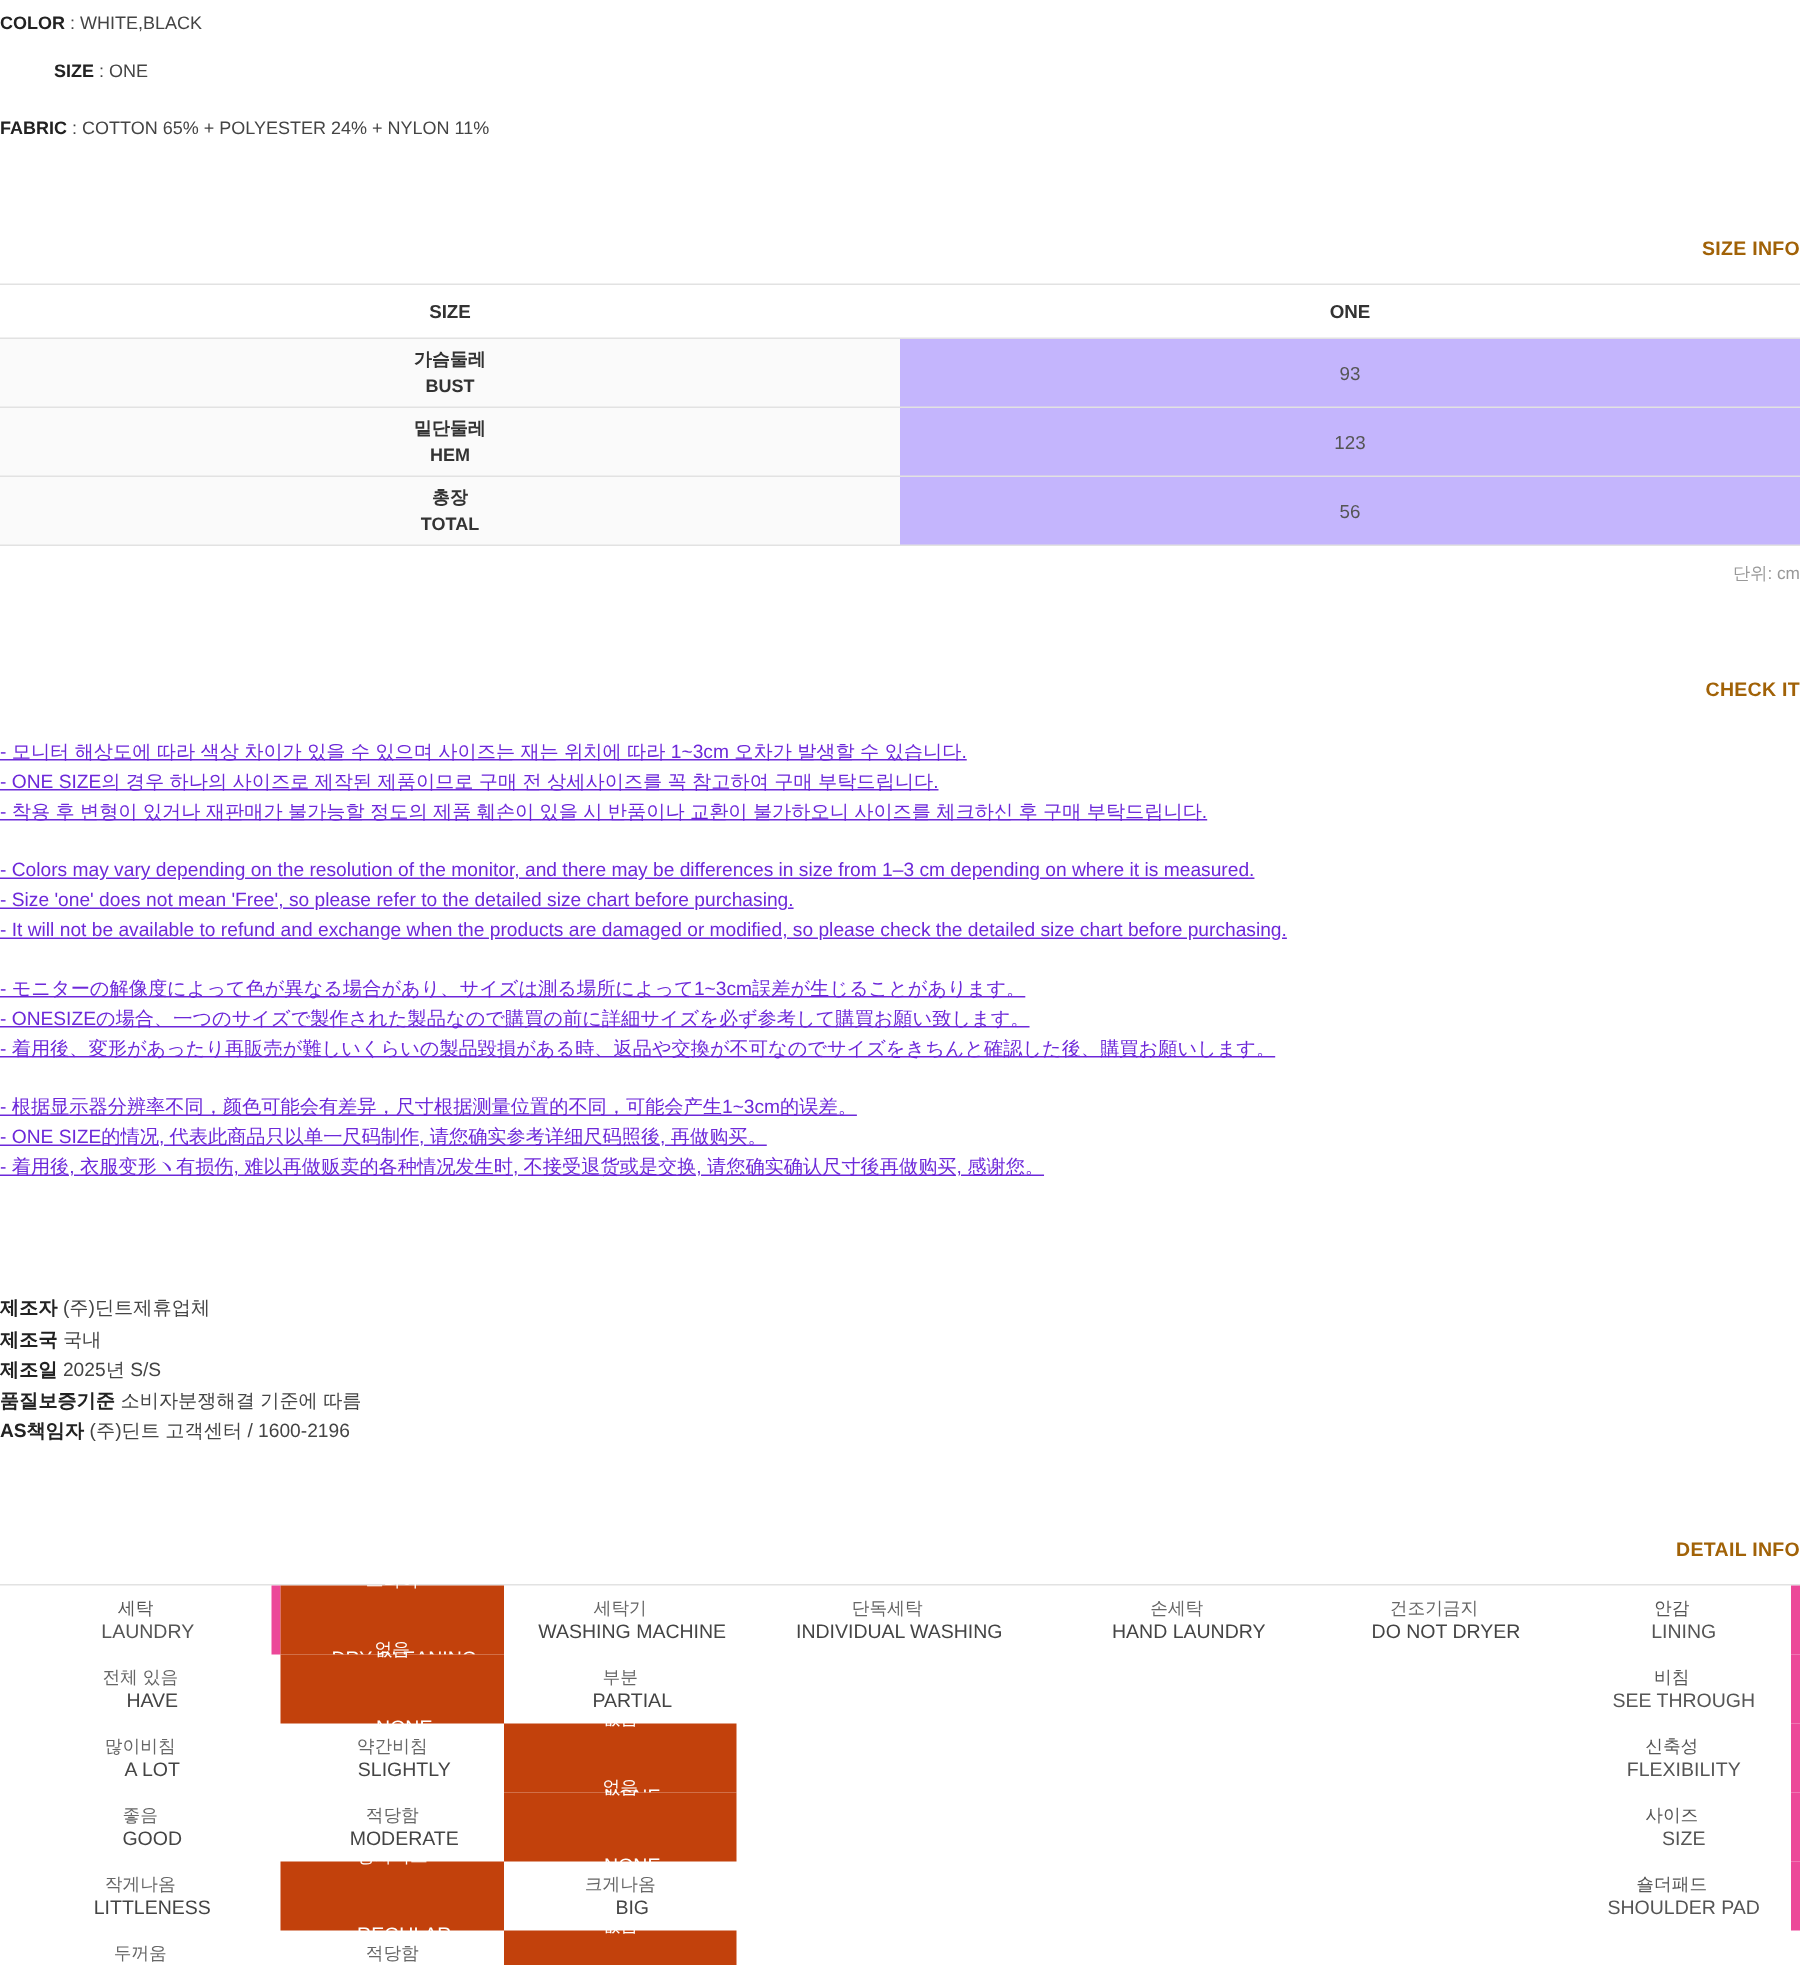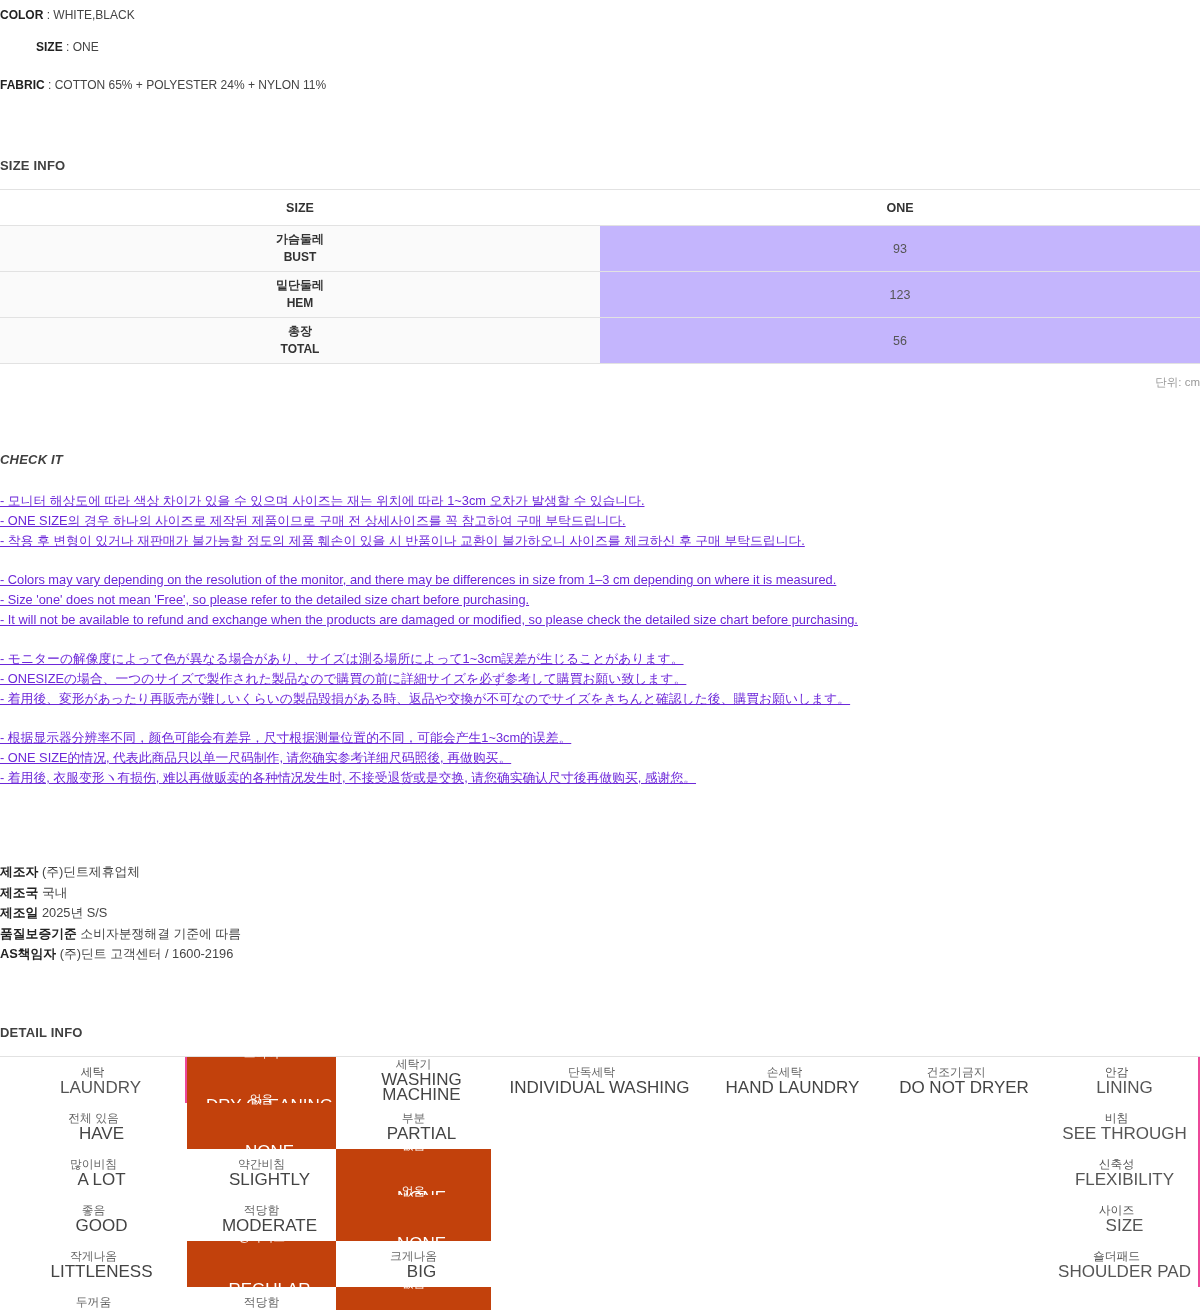--- a/index.html
+++ b/index.html
@@ -20,25 +20,26 @@
     line-height: 1.5;
     margin: 0 0 14px 0;
   }
   .spec-line:nth-child(2) { margin-bottom: 20px; padding-left: 36px; }
   .spec-key { font-weight: bold; color: #222; }
 
   
   .section-title {
     font-size: 13px;
     font-weight: bold;
-    color: #404040;
+    color: #a16207;
     letter-spacing: .2px;
+    text-align: right;
   }
   #size-info-title { margin-top: 64px; margin-bottom: 16px; }
-  #check-it-title { margin-top: 62px; margin-bottom: 0; font-style: italic; }
+  #check-it-title { margin-top: 62px; margin-bottom: 0; }
   #detail-info-title { margin-top: 60px; margin-bottom: 16px; }
 
   
   table.size-table {
     width: 1200px;
     border-collapse: collapse;
     font-size: 12.5px;
     color: #444;
   }
   table.size-table th, table.size-table td {
@@ -110,25 +111,25 @@
   }
   .detail-cell {
     height: 46px;
     display: flex;
     flex-direction: column;
     justify-content: center;
     align-items: center;
     line-height: 15px;
   }
   .detail-cell .ko { font-size: 11.8px; color: #666; }
-  .detail-cell .en { font-size: 17px; color: #444; padding-left: 16px; }
+  .detail-cell .en { font-size: 13px; color: #444; padding-left: 16px; }
   .detail-cell.head .ko,
   .detail-cell.head .en { color: #555; }
   .detail-cell.first-col {
-    border-right: 2px solid #ec4899;
+    border-right: 6px solid #ec4899;
   }
   .detail-cell.sel {
     background: #c2410c;
     gap: 37px;
   }
   .detail-cell.sel .ko, .detail-cell.sel .en { color: #ffffff; }
   .detail-cell.empty { }
 </style>
 </head>
 <body>

